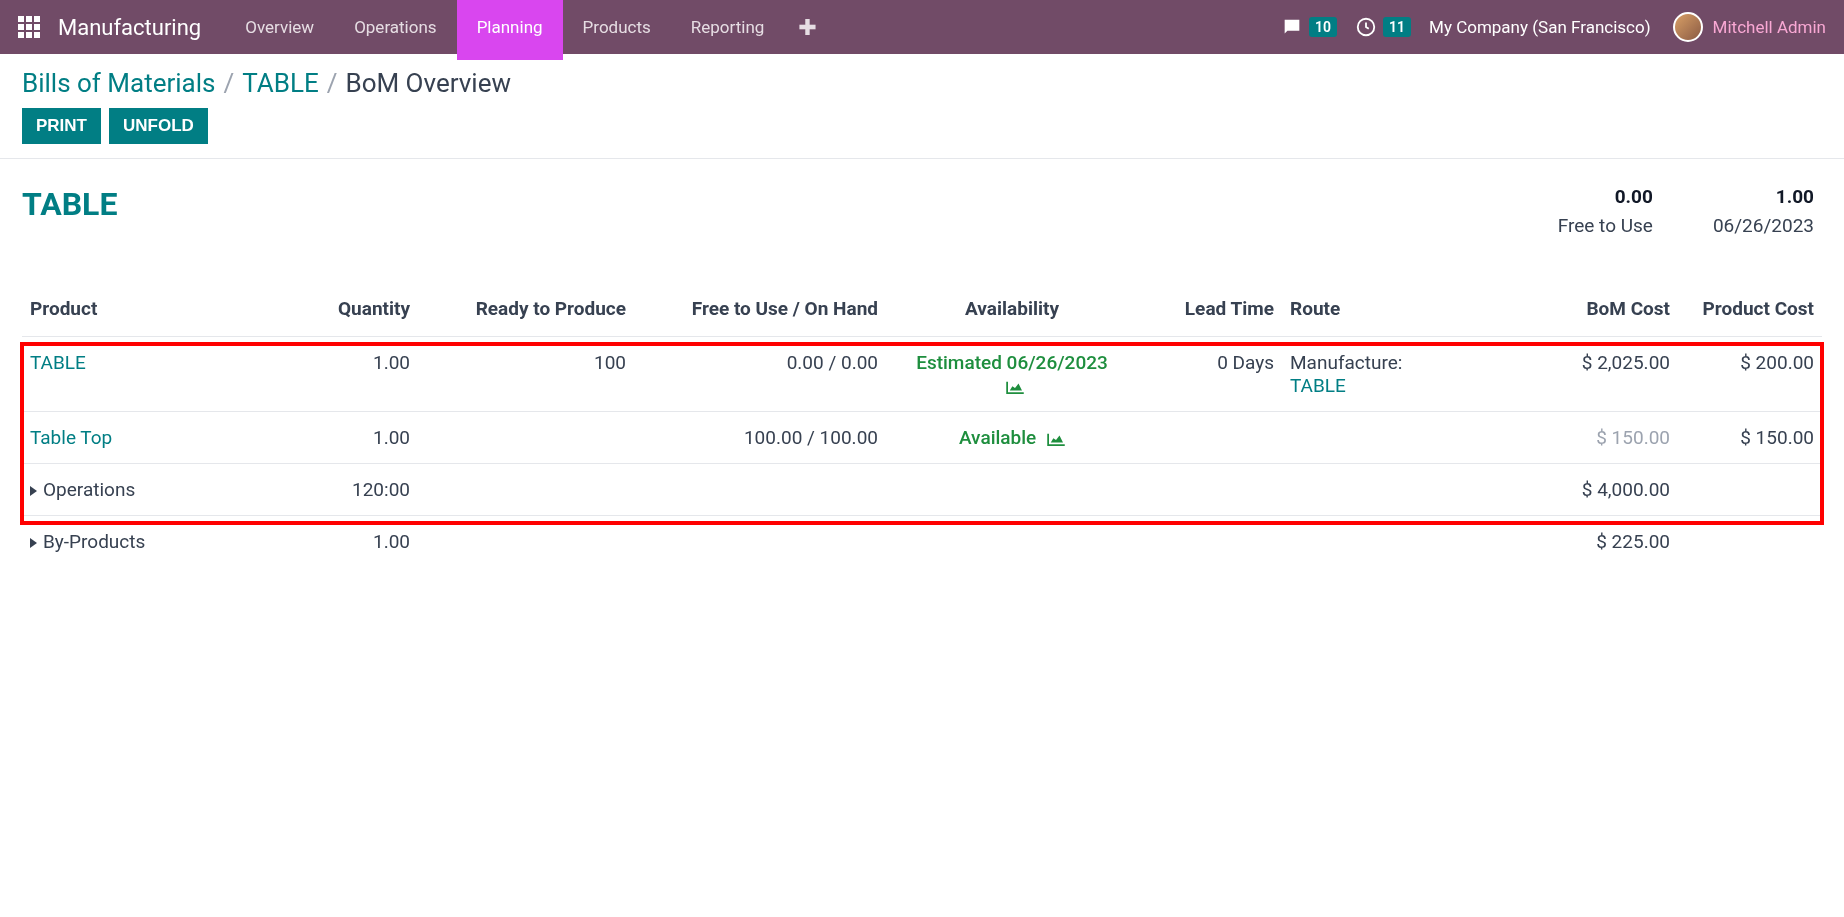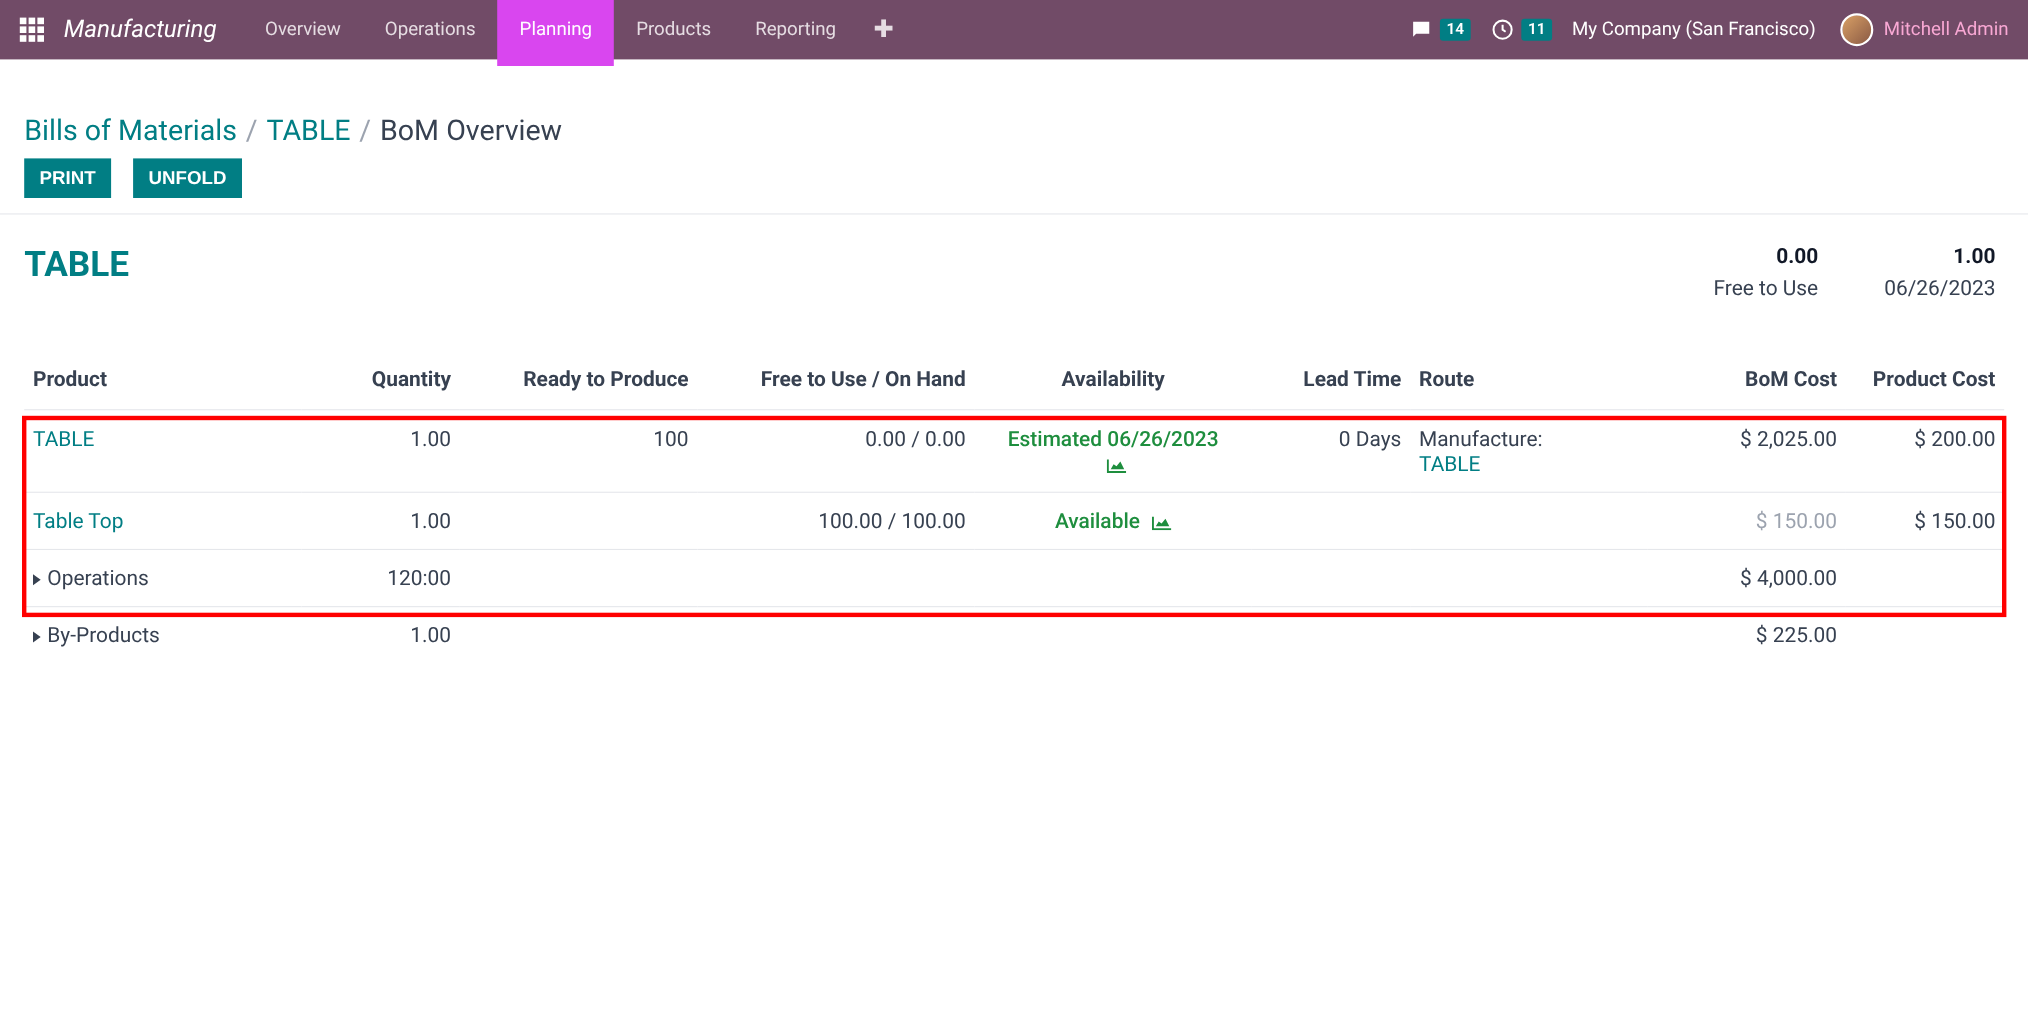--- a/index.html
+++ b/index.html
@@ -2,39 +2,39 @@
 <html><head>
 <meta charset="utf-8">
 <style>
   * { box-sizing: border-box; margin: 0; padding: 0; }
   body { font-family: -apple-system, BlinkMacSystemFont, "Segoe UI", Roboto, sans-serif; font-size: 15px; color: #374151; background:#fff; }
 
   
   .topnav { display:flex; align-items:center; height:54px; background:#714B67; color:#fff; padding:0 18px; }
   .apps-icon { width:22px; height:22px; display:grid; grid-template-columns:repeat(3,6px); grid-template-rows:repeat(3,6px); gap:2px; margin-right:18px; cursor:pointer;}
   .apps-icon span{ background:#fff; }
-  .brand { font-size:22px; font-weight:400; margin-right:24px; color:#fff;font-style:italic;}
+  .brand { font-size:22px; font-weight:400; margin-right:24px; color:#fff;}
   .nav-item { padding:0 20px; height:66px; display:flex; align-items:center; color:#e6dde3; font-size:17px; cursor:pointer;}
   .nav-item.active { background:#d946ef; color:#fff;}
   .plus-nav { font-size:22px; color:#e6dde3; padding:0 14px; cursor:pointer;}
   .nav-spacer { flex:1; }
   .badge-block { display:flex; align-items:center; margin-right:18px; cursor:pointer; position:relative;}
   .chat-icon, .clock-icon { width:22px; height:22px; margin-right:6px; }
   .badge { background:#017E84; color:#fff; border-radius:3px; padding:0 6px; font-size:14px; font-weight:600; line-height:20px;}
   .company { color:#fff; font-size:17px; margin-right:22px; cursor:pointer;}
   .avatar { width:30px; height:30px; border-radius:50%; background:linear-gradient(135deg,#d9a066,#8a5a44); margin-right:10px; border:2px solid #fff;}
   .username { color:#f9a8d4; font-size:17px;}
 
   
   .subhead { display:flex; align-items:flex-start; padding:14px 22px 14px 22px; border-bottom:1px solid #e5e7eb;}
-  .left-block { flex:0 0 50%;margin-top:36px; }
+  .left-block { flex:0 0 50%; }
   .breadcrumb { font-size:26px; color:#374151; margin-bottom:10px; display:flex; flex-wrap:wrap; gap:8px; align-items:center;}
   .breadcrumb a { color:#017E84; text-decoration:none;}
   .breadcrumb span.sep { color:#9ca3af; }
-  .action-btns { display:flex; gap:20px;}
+  .action-btns { display:flex; gap:8px;}
   .btn-teal { background:#017E84; color:#fff; border:none; padding:8px 14px; font-size:17px; font-weight:600; cursor:pointer;}
   .right-block { flex:0 0 50%; }
   .qty-row{ display:flex; align-items:center; font-size:19px; color:#374151; margin-bottom:18px;}
   .qty-row label{ margin-right:14px; }
   .qty-input{ border:none; border-bottom:1px solid #cfd3d7; font-size:19px; padding:2px 4px; width:300px; outline:none;}
   .display-filter{ color:#017E84; font-size:19px; font-weight:600; display:flex; align-items:center; gap:8px;}
   .display-filter .label{ color:#017E84; }
   .funnel{ width:14px; height:14px; }
 
   
@@ -84,21 +84,21 @@
   <div class="nav-item">Operations</div>
   <div class="nav-item active">Planning</div>
   <div class="nav-item">Products</div>
   <div class="nav-item">Reporting</div>
   <div class="plus-nav">✚</div>
   <div class="nav-spacer"></div>
   <div class="badge-block">
     <svg class="chat-icon" viewBox="0 0 24 24" fill="#fff">
         <path d="M4 4h16v12H7l-3 3V4z"></path>
       </svg>
-    <span class="badge">14</span>
+    <span class="badge">10</span>
   </div>
   <div class="badge-block">
     <svg class="clock-icon" viewBox="0 0 24 24" fill="none" stroke="#fff" stroke-width="2">
         <circle cx="12" cy="12" r="9"></circle>
         <path d="M12 7v5l3 2"></path>
       </svg>
     <span class="badge">11</span>
   </div>
   <div class="company">My Company (San Francisco)</div>
   <div class="avatar"></div>

